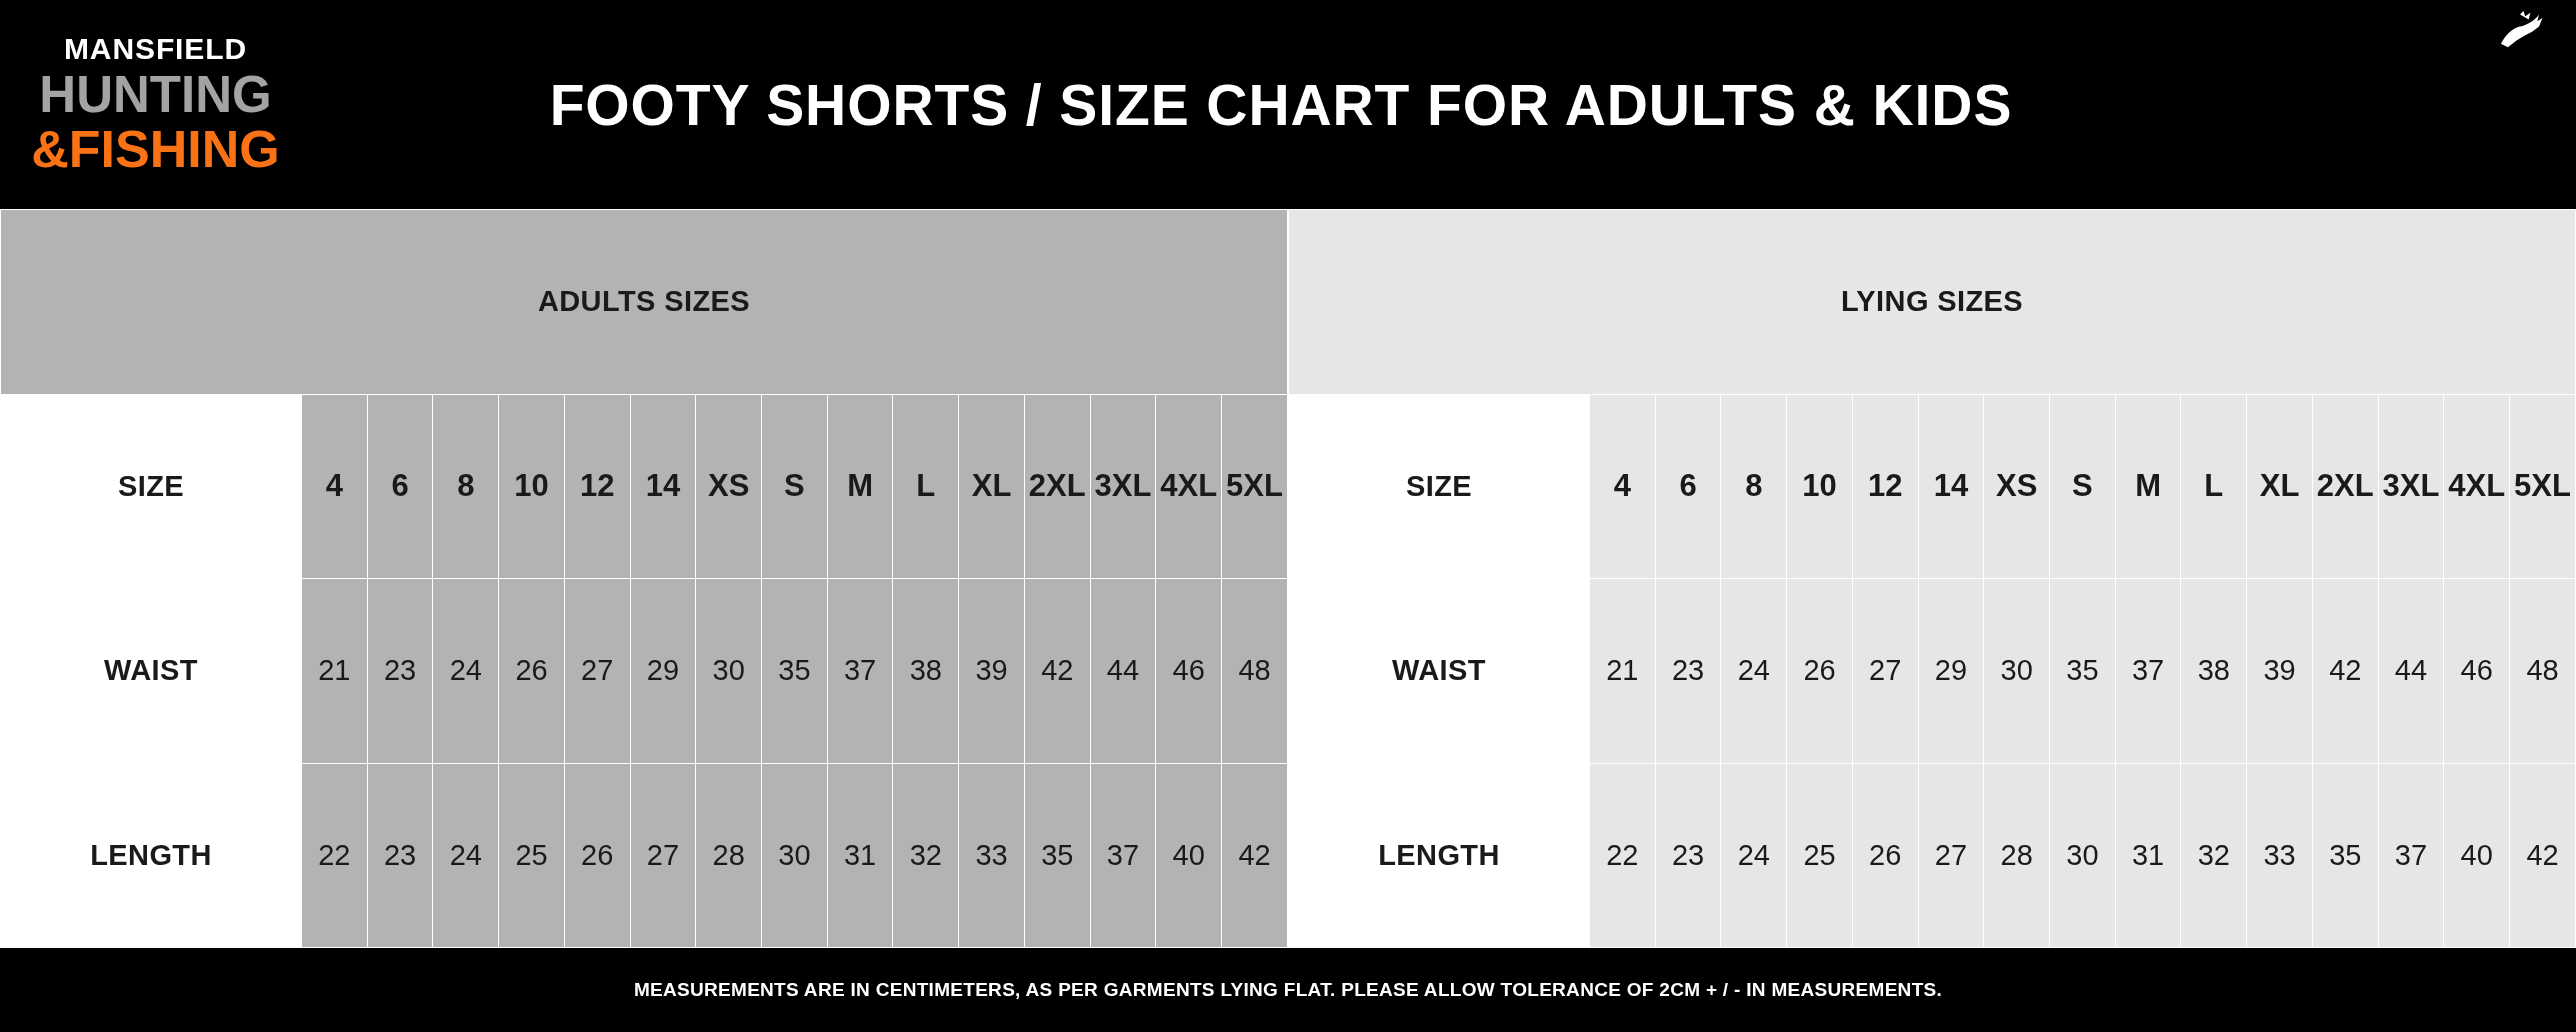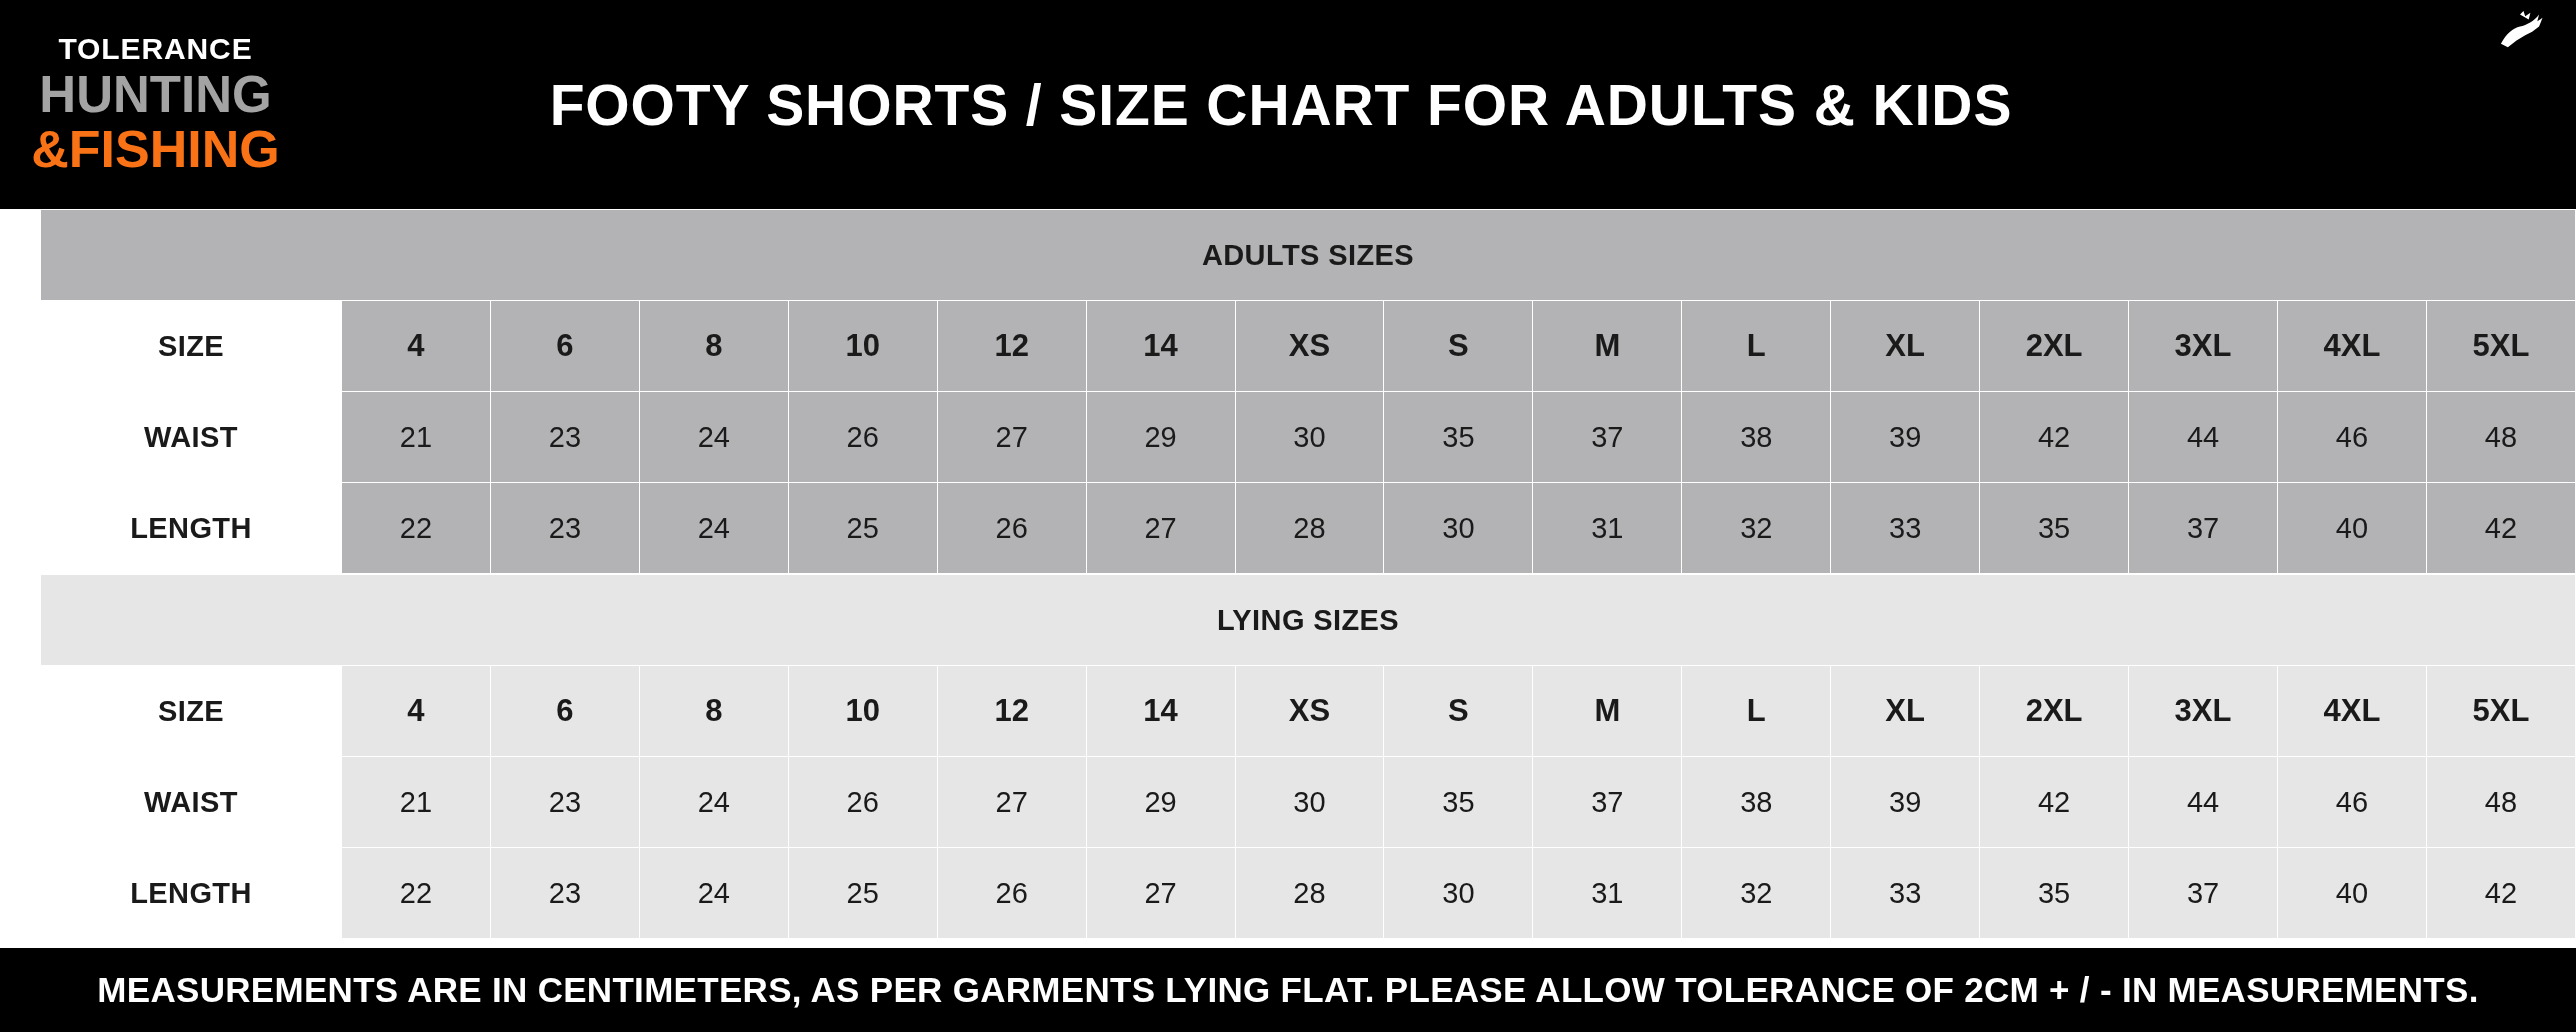--- a/index.html
+++ b/index.html
@@ -83,23 +83,22 @@
     font-size: 57px;
     font-weight: bold;
     letter-spacing: 0.9px;
     pointer-events: none;
   }
 
   
   .chart {
     flex: 1 1 auto;
     display: flex;
-    flex-direction: column;
+    flex-direction: row;
     border-collapse: collapse;
-    margin-left: 40px;
   }
   table.size-table {
     width: 100%;
     border-collapse: collapse;
     table-layout: fixed;
   }
   table.size-table td {
     border: 1.7px solid #ffffff;
     text-align: center;
     font-size: 29px;
@@ -150,37 +149,37 @@
     font-size: 31px;
   }
   .col-label { width: 301px; }
 
   
   .footer {
     background: #000000;
     color: #ffffff;
     text-align: center;
     font-weight: bold;
-    font-size: 35px;
+    font-size: 19px;
     letter-spacing: 0.3px;
     height: 84px;
     display: flex;
     align-items: center;
     justify-content: center;
     flex: 0 0 auto;
   }
 </style>
 </head>
 <body>
 
 <div class="sheet">
 
   <div class="header">
     <div class="logo-box">
-      <div class="logo-line1">TOLERANCE</div>
+      <div class="logo-line1">MANSFIELD</div>
       <div class="logo-line2">HUNTING</div>
       <div class="logo-line3">&amp;FISHING</div>
       <svg class="logo-mark" viewBox="0 0 60 48">
         <path d="M8 40 C14 28 22 22 30 20 C38 18 46 14 52 6 L50 14 L56 10 L52 20 L44 26 L36 30 L26 36 L16 44 Z" fill="#ffffff"></path>
         <path d="M30 6 L34 2 L36 8 L42 4 L40 12 Z" fill="#ffffff"></path>
       </svg>
     </div>
     <div class="header-title">FOOTY SHORTS / SIZE CHART FOR ADULTS &amp; KIDS</div>
   </div>
 

